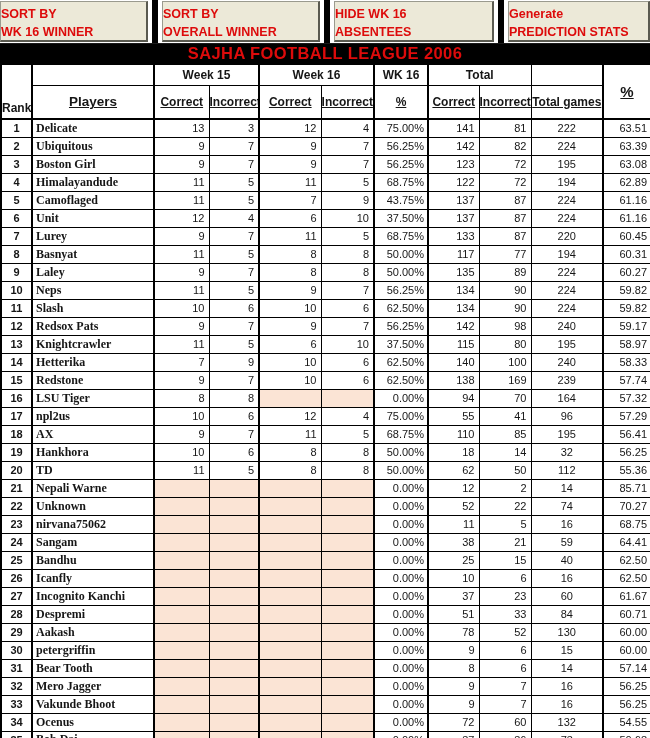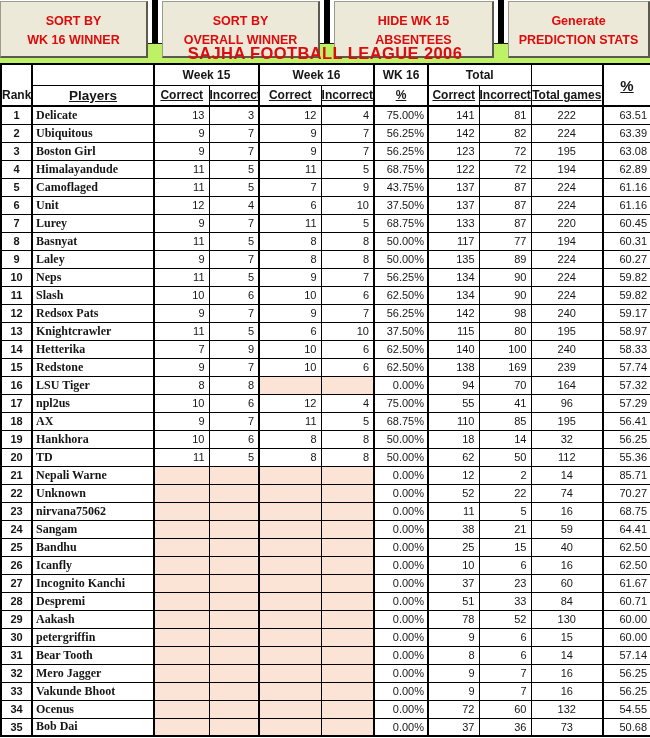--- a/index.html
+++ b/index.html
@@ -4,40 +4,40 @@
 <style>
   html,body{margin:0;padding:0;}
   body{
     width:650px;height:738px;background:#fff;overflow:hidden;
     font-family:"Liberation Sans", sans-serif;
     -webkit-font-smoothing:antialiased;
   }
   
   .strip{display:flex;align-items:stretch;height:44px;background:#fff;
          border-bottom:1px solid #1a1a1a;box-sizing:border-box;}
-  .xl-btn{box-sizing:border-box;display:block;margin-top:1px;height:57px;
+  .xl-btn{box-sizing:border-box;display:block;margin-top:1px;height:41px;
     background:var(--button-bg,#ece9d8);color:var(--red,#dd0b0b);
-    font-weight:bold;font-size:12.5px;line-height:1.45;text-align:center;
+    font-weight:bold;font-size:12.5px;line-height:1.45;text-align:left;
     border:1px solid #9a9a8e;border-right:2px solid #5a5a50;border-bottom:2px solid #5a5a50;
     padding:3px 0 0;font-family:inherit;cursor:pointer;}
   .xl-btn span{display:block;white-space:nowrap;}
   .b1{width:148px}.b2{width:158px}.b3{width:160px}.b4{flex:1}
   .sep{width:14px;display:flex;justify-content:center;background:#fff;}
   .sep .bar{width:6px;background:#000;height:100%;}
   
-  .title-row{height:19px;display:flex;align-items:center;justify-content:center;background:#bef264;}
+  .title-row{height:19px;display:flex;align-items:center;justify-content:center;background:#000000;}
   .title-row .t{color:var(--red,#dd0b0b);font-weight:bold;font-size:16.5px;
                 letter-spacing:.4px;white-space:nowrap;}
   
   table{border-collapse:collapse;table-layout:fixed;width:650px;border:2px solid #000;background:#fff;}
   th,td{border:1px solid #000;padding:0;overflow:hidden;white-space:nowrap;color:#161616;}
   .tl{border-left-width:2px;}
   tbody tr:first-child td{border-top-width:2px;}
   tr.h1{height:21px}
-  tr.h2{height:21px}
+  tr.h2{height:34px}
   tbody tr{height:18px}
   th{font-weight:bold;background:#fff;}
   .h-rank{font-size:12px;vertical-align:bottom;padding-bottom:3px;text-align:center;}
   .h-players{font-size:13.5px;vertical-align:middle;text-decoration:underline;text-align:center;}
   .h-group{font-size:12px;vertical-align:middle;text-align:center;}
   .h-plain{font-size:12px;vertical-align:middle;text-align:center;}
   .h-sub{font-size:12px;text-decoration:underline;vertical-align:middle;text-align:center;margin-top:42px;}
   .h-pct{font-size:15px;text-decoration:underline;vertical-align:middle;text-align:center;}
   .c-rank{text-align:center;font-weight:bold;font-size:11px;}
   .c-player{text-align:left;font-weight:bold;font-size:12px;padding-left:3px;font-family:Liberation Serif, serif;}
@@ -58,21 +58,21 @@
       <div class="bar"></div>
     </div>
   <button class="xl-btn b2">
     <span>SORT BY</span>
     <span>OVERALL WINNER</span>
   </button>
   <div class="sep">
       <div class="bar"></div>
     </div>
   <button class="xl-btn b3">
-    <span>HIDE WK 15</span>
+    <span>HIDE WK 16</span>
     <span>ABSENTEES</span>
   </button>
   <div class="sep">
       <div class="bar"></div>
     </div>
   <button class="xl-btn b4">
     <span>Generate</span>
     <span>PREDICTION STATS</span>
   </button>
 </div>

